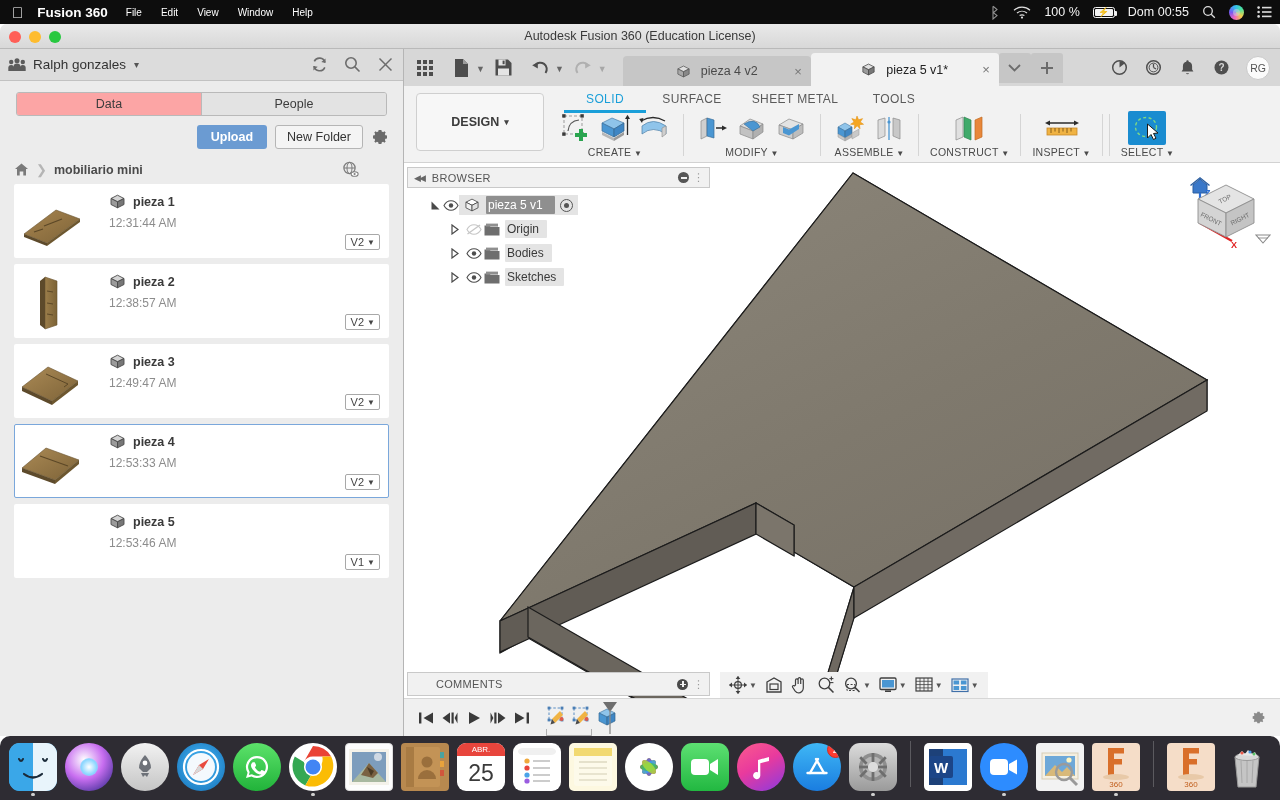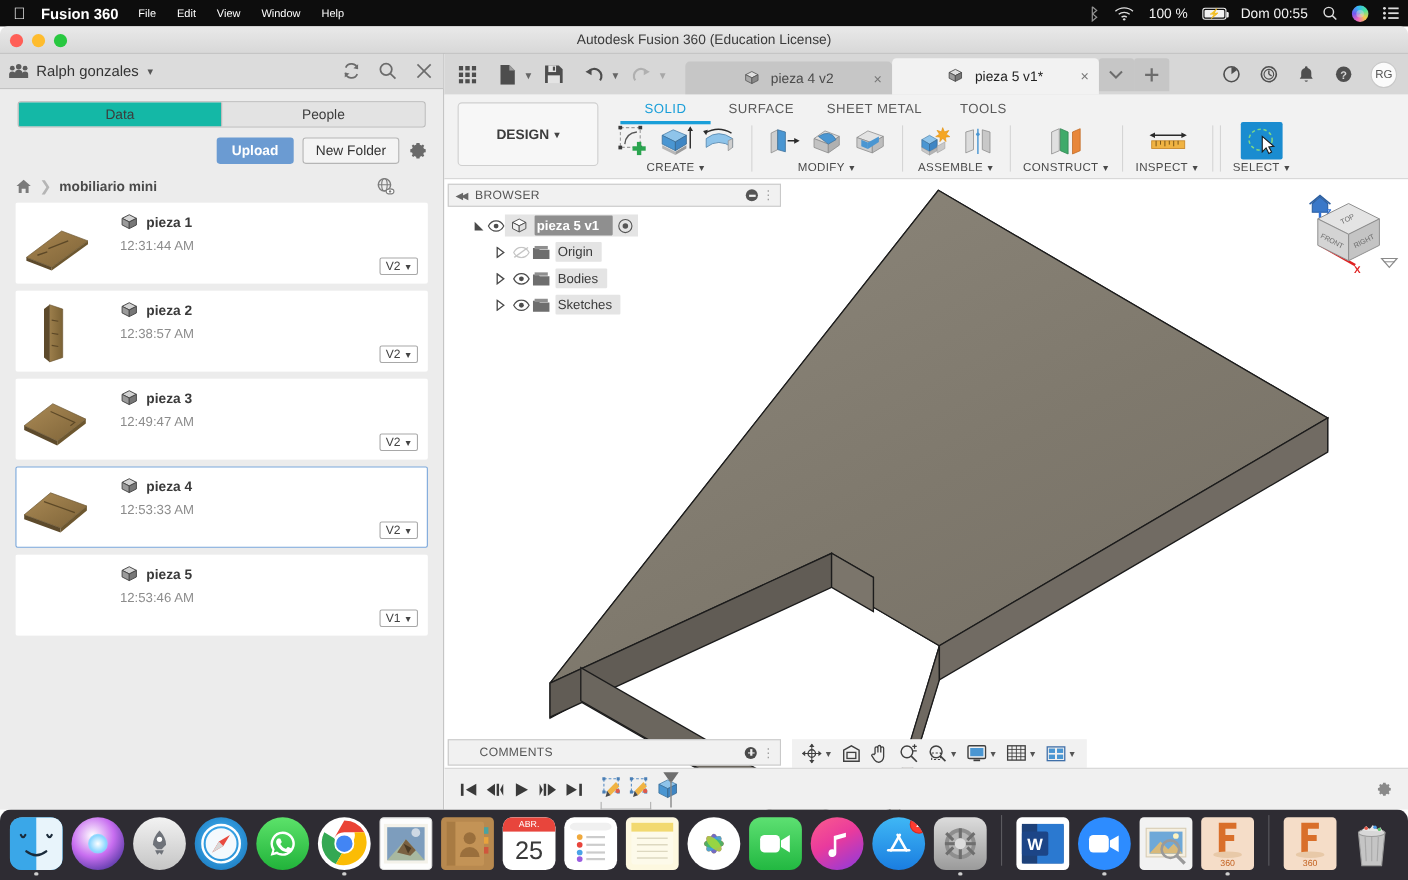--- a/index.html
+++ b/index.html
@@ -64,21 +64,21 @@
   .dp-head .team-ico { width:18px; height:14px; margin-right:7px; }
   .dp-user { font-size: 13.5px; color: #333; }
   .dp-caret { margin-left: 8px; font-size: 10px; color: #555; }
   .dp-head-actions { position: absolute; right: 8px; display:flex; align-items:center; gap: 14px; }
   .ic-btn { width: 19px; height: 19px; color: #6c6c6c; display:flex;align-items:center;justify-content:center;}
 
   .dp-tabs { margin: 11px 16px 0 16px; display: flex; height: 24px;
     border: 1px solid #b9b9b9; border-radius: 3px; overflow: hidden; background: #e3e3e3; }
   .dp-tab { flex: 1; display: flex; align-items: center; justify-content: center;
     font-size: 12.5px; color: #3c3c3c; background: #e3e3e3; }
-  .dp-tab.active { background: #14b8a6; }
+  .dp-tab.active { background: #fca5a5; }
   .dp-tab + .dp-tab { border-left: 1px solid #b9b9b9; }
 
   .dp-actions { display: flex; align-items: center; justify-content: flex-end;
     gap: 8px; padding: 9px 14px 0 0; }
   .btn-upload { background: #6b9bd2; color: #fff; font-size: 12.5px; font-weight: bold;
     border: none; border-radius: 3px; padding: 5px 14px; cursor: pointer; }
   .btn-newfolder { background: #f4f4f4; color: #333; font-size: 12.5px;
     border: 1px solid #b5b5b5; border-radius: 3px; padding: 4px 11px; cursor: pointer; }
   .gear-sm { width: 18px; height: 18px; color: #666; }
 
@@ -155,21 +155,21 @@
   .bh-dot { width: 11px; height: 11px; border-radius: 50%; background: #555; position: relative; }
   .bh-dot:after { content:""; position: absolute; left: 2.5px; right: 2.5px; top: 5px; height: 1.5px; background: #f1f1f1;}
   .bh-grip { color: #9a9a9a; font-size: 11px; }
 
   .tree { padding: 5px 0 0 0; font-size: 12px; }
   .trow { display: flex; align-items: center; height: 24px; padding-left: 18px; }
   .tw { width: 16px; display:flex;align-items:center;justify-content:center; color:#4a4a4a;}
   .eye { width: 16px; height: 16px; color: #4d4d4d; display:flex;align-items:center;justify-content:center;}
   .eye.off { opacity: .32; }
   .tlabel { padding: 2px 8px 2px 2px; background: #e4e4e4; border-radius: 1px; color: #3a3a3a; display:flex;align-items:center;gap:6px;}
-  .tlabel.root { background: #8f8f8f; color: #fff; font-weight: bold; padding-right: 12px;}
+  .tlabel.root { background: #8f8f8f; color: #fff; font-weight: normal; padding-right: 12px;}
   .root-wrap { display:flex; align-items:center; gap:5px; background:#e4e4e4; padding: 1px 5px 1px 2px; }
   .radio-ico { width: 13px; height: 13px; border: 1.6px solid #555; border-radius: 50%;
     display:inline-flex;align-items:center;justify-content:center; }
   .radio-ico:after { content:""; width:5px;height:5px;border-radius:50%;background:#555; }
 
   
   .viewcube { position: absolute; right: 8px; top: 6px; width: 92px; height: 92px; }
 
   
   .commentbar { position: absolute; left: 3px; bottom: 40px; width: 303px; height: 24px;

